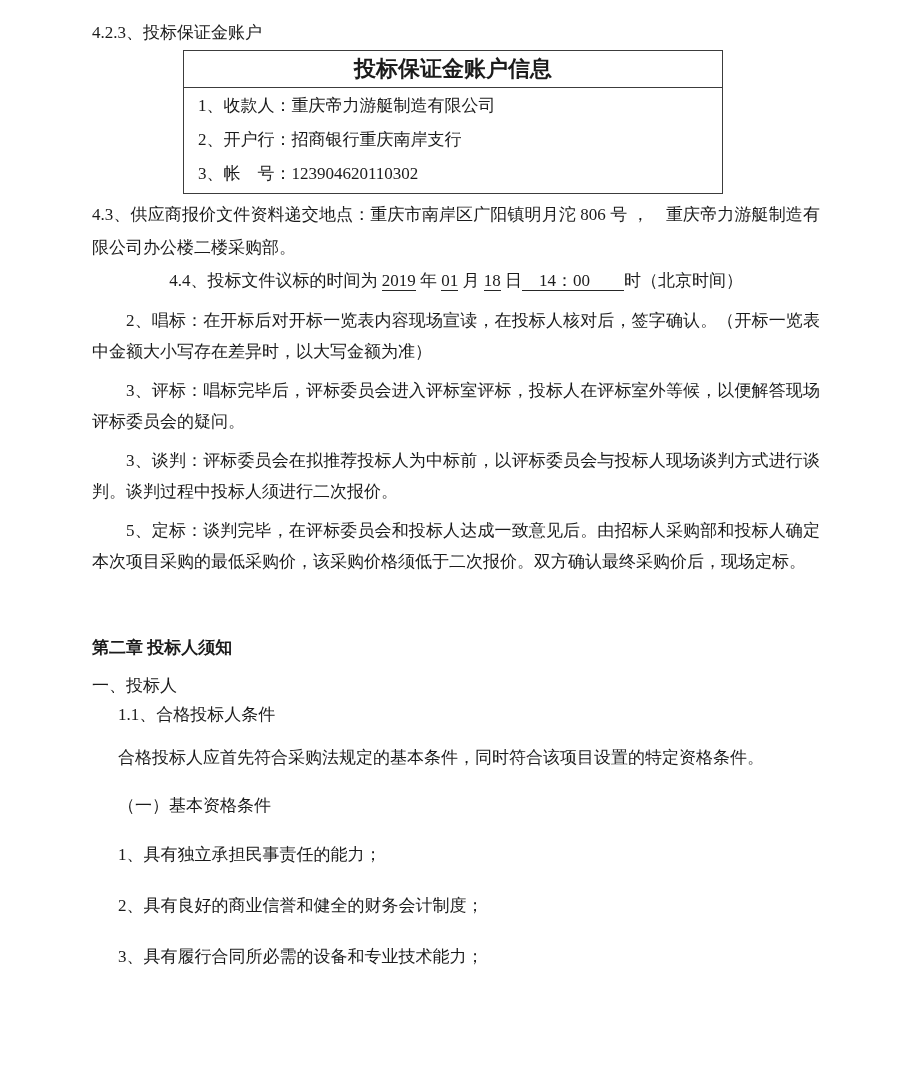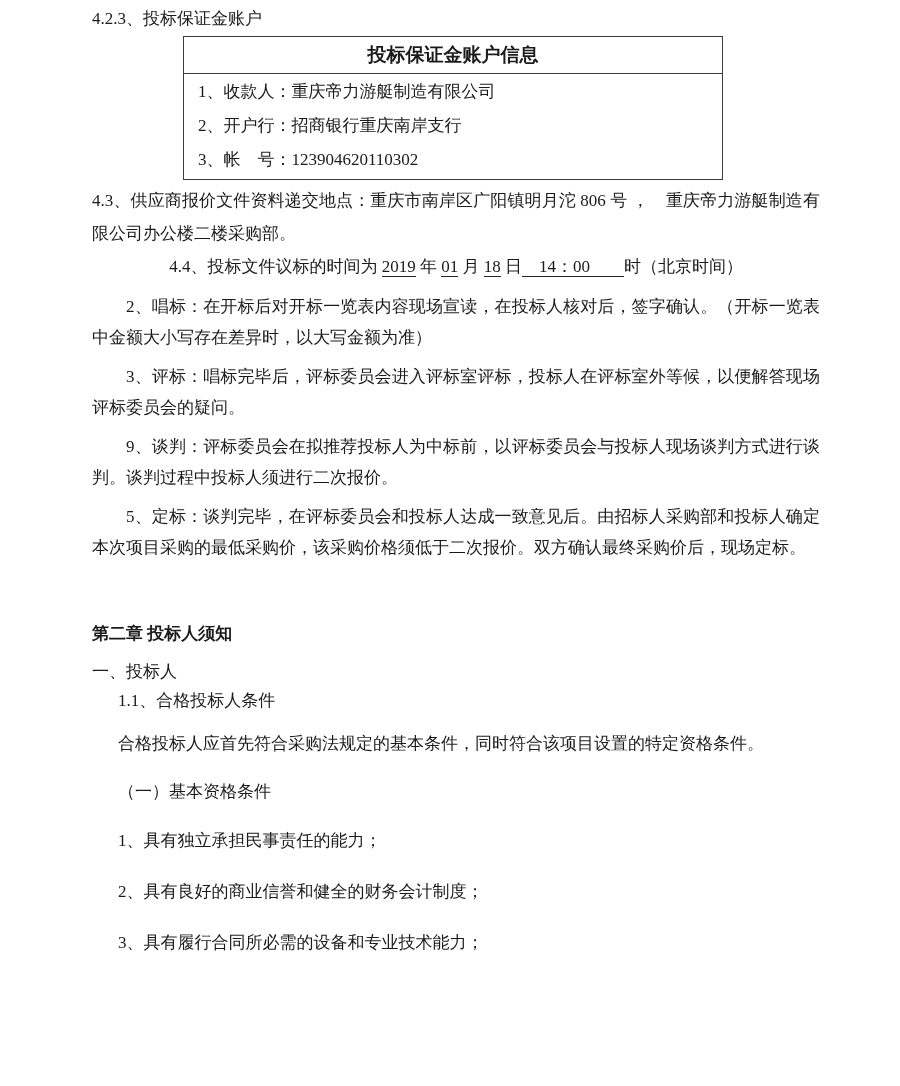--- a/index.html
+++ b/index.html
@@ -1,26 +1,26 @@
 <!DOCTYPE html>
 <html><head>
 <meta charset="utf-8">
 <style>
   html,body{margin:0;padding:0;background:#ffffff;}
   .page{
     width:900px;height:1086px;background:#ffffff;box-sizing:border-box;
-    padding:6px 80px 0 92px;overflow:hidden;
+    padding:20px 80px 0 92px;overflow:hidden;
     font-family:"Liberation Serif","DejaVu Serif",serif;
     font-size:17px;color:#1b1b1b;
   }
   p{margin:0;}
   .h423{line-height:26px;}
   table.deposit{border-collapse:collapse;margin:4px 0 0 91px;width:540px;background:#fff;}
   table.deposit th{
-    border:1px solid #3c3c3c;font-size:19px;font-weight:bold;
+    border:1px solid #3c3c3c;font-size:22px;font-weight:bold;
     height:36px;text-align:center;padding:0;
   }
   table.deposit td{border:1px solid #3c3c3c;padding:1px 0 2px 14px;}
   table.deposit td p{line-height:34px;}
   .s43{margin-top:4px;line-height:33px;text-align:justify;}
   .s44{line-height:33px;text-align:center;}
   .u{border-bottom:1px solid #262626;}
   .s5{line-height:31px;font-weight:bold;text-align:justify;}
   .pp{margin-top:8px;line-height:31px;text-indent:2em;text-align:justify;}
   .chapter{margin-top:56px;text-align:left;font-weight:bold;line-height:30px;}
@@ -54,21 +54,21 @@
     </tbody>
   </table>
 
   <p class="s43">4.3、供应商报价文件资料递交地点：重庆市南岸区广阳镇明月沱 806 号 ，　重庆帝力游艇制造有限公司办公楼二楼采购部。</p>
 
   <p class="s44"><span>4.4、投标文件议标的时间为 </span><span class="u">2019</span><span> 年 </span><span class="u">01</span><span> 月 </span><span class="u">18</span><span> 日</span><span class="u">　14：00　　</span><span>时（北京时间）</span></p>
 
 
   <p class="pp">2、唱标：在开标后对开标一览表内容现场宣读，在投标人核对后，签字确认。（开标一览表中金额大小写存在差异时，以大写金额为准）</p>
   <p class="pp">3、评标：唱标完毕后，评标委员会进入评标室评标，投标人在评标室外等候，以便解答现场评标委员会的疑问。</p>
-  <p class="pp">9、谈判：评标委员会在拟推荐投标人为中标前，以评标委员会与投标人现场谈判方式进行谈判。谈判过程中投标人须进行二次报价。</p>
+  <p class="pp">3、谈判：评标委员会在拟推荐投标人为中标前，以评标委员会与投标人现场谈判方式进行谈判。谈判过程中投标人须进行二次报价。</p>
   <p class="pp">5、定标：谈判完毕，在评标委员会和投标人达成一致意见后。由招标人采购部和投标人确定本次项目采购的最低采购价，该采购价格须低于二次报价。双方确认最终采购价后，现场定标。</p>
 
   <p class="chapter">第二章 投标人须知</p>
 
   <p class="sec1">一、投标人</p>
   <p class="s11">1.1、合格投标人条件</p>
   <p class="intro">合格投标人应首先符合采购法规定的基本条件，同时符合该项目设置的特定资格条件。</p>
   <p class="sub">（一）基本资格条件</p>
   <p class="cond">1、具有独立承担民事责任的能力；</p>
   <p class="cond">2、具有良好的商业信誉和健全的财务会计制度；</p>

